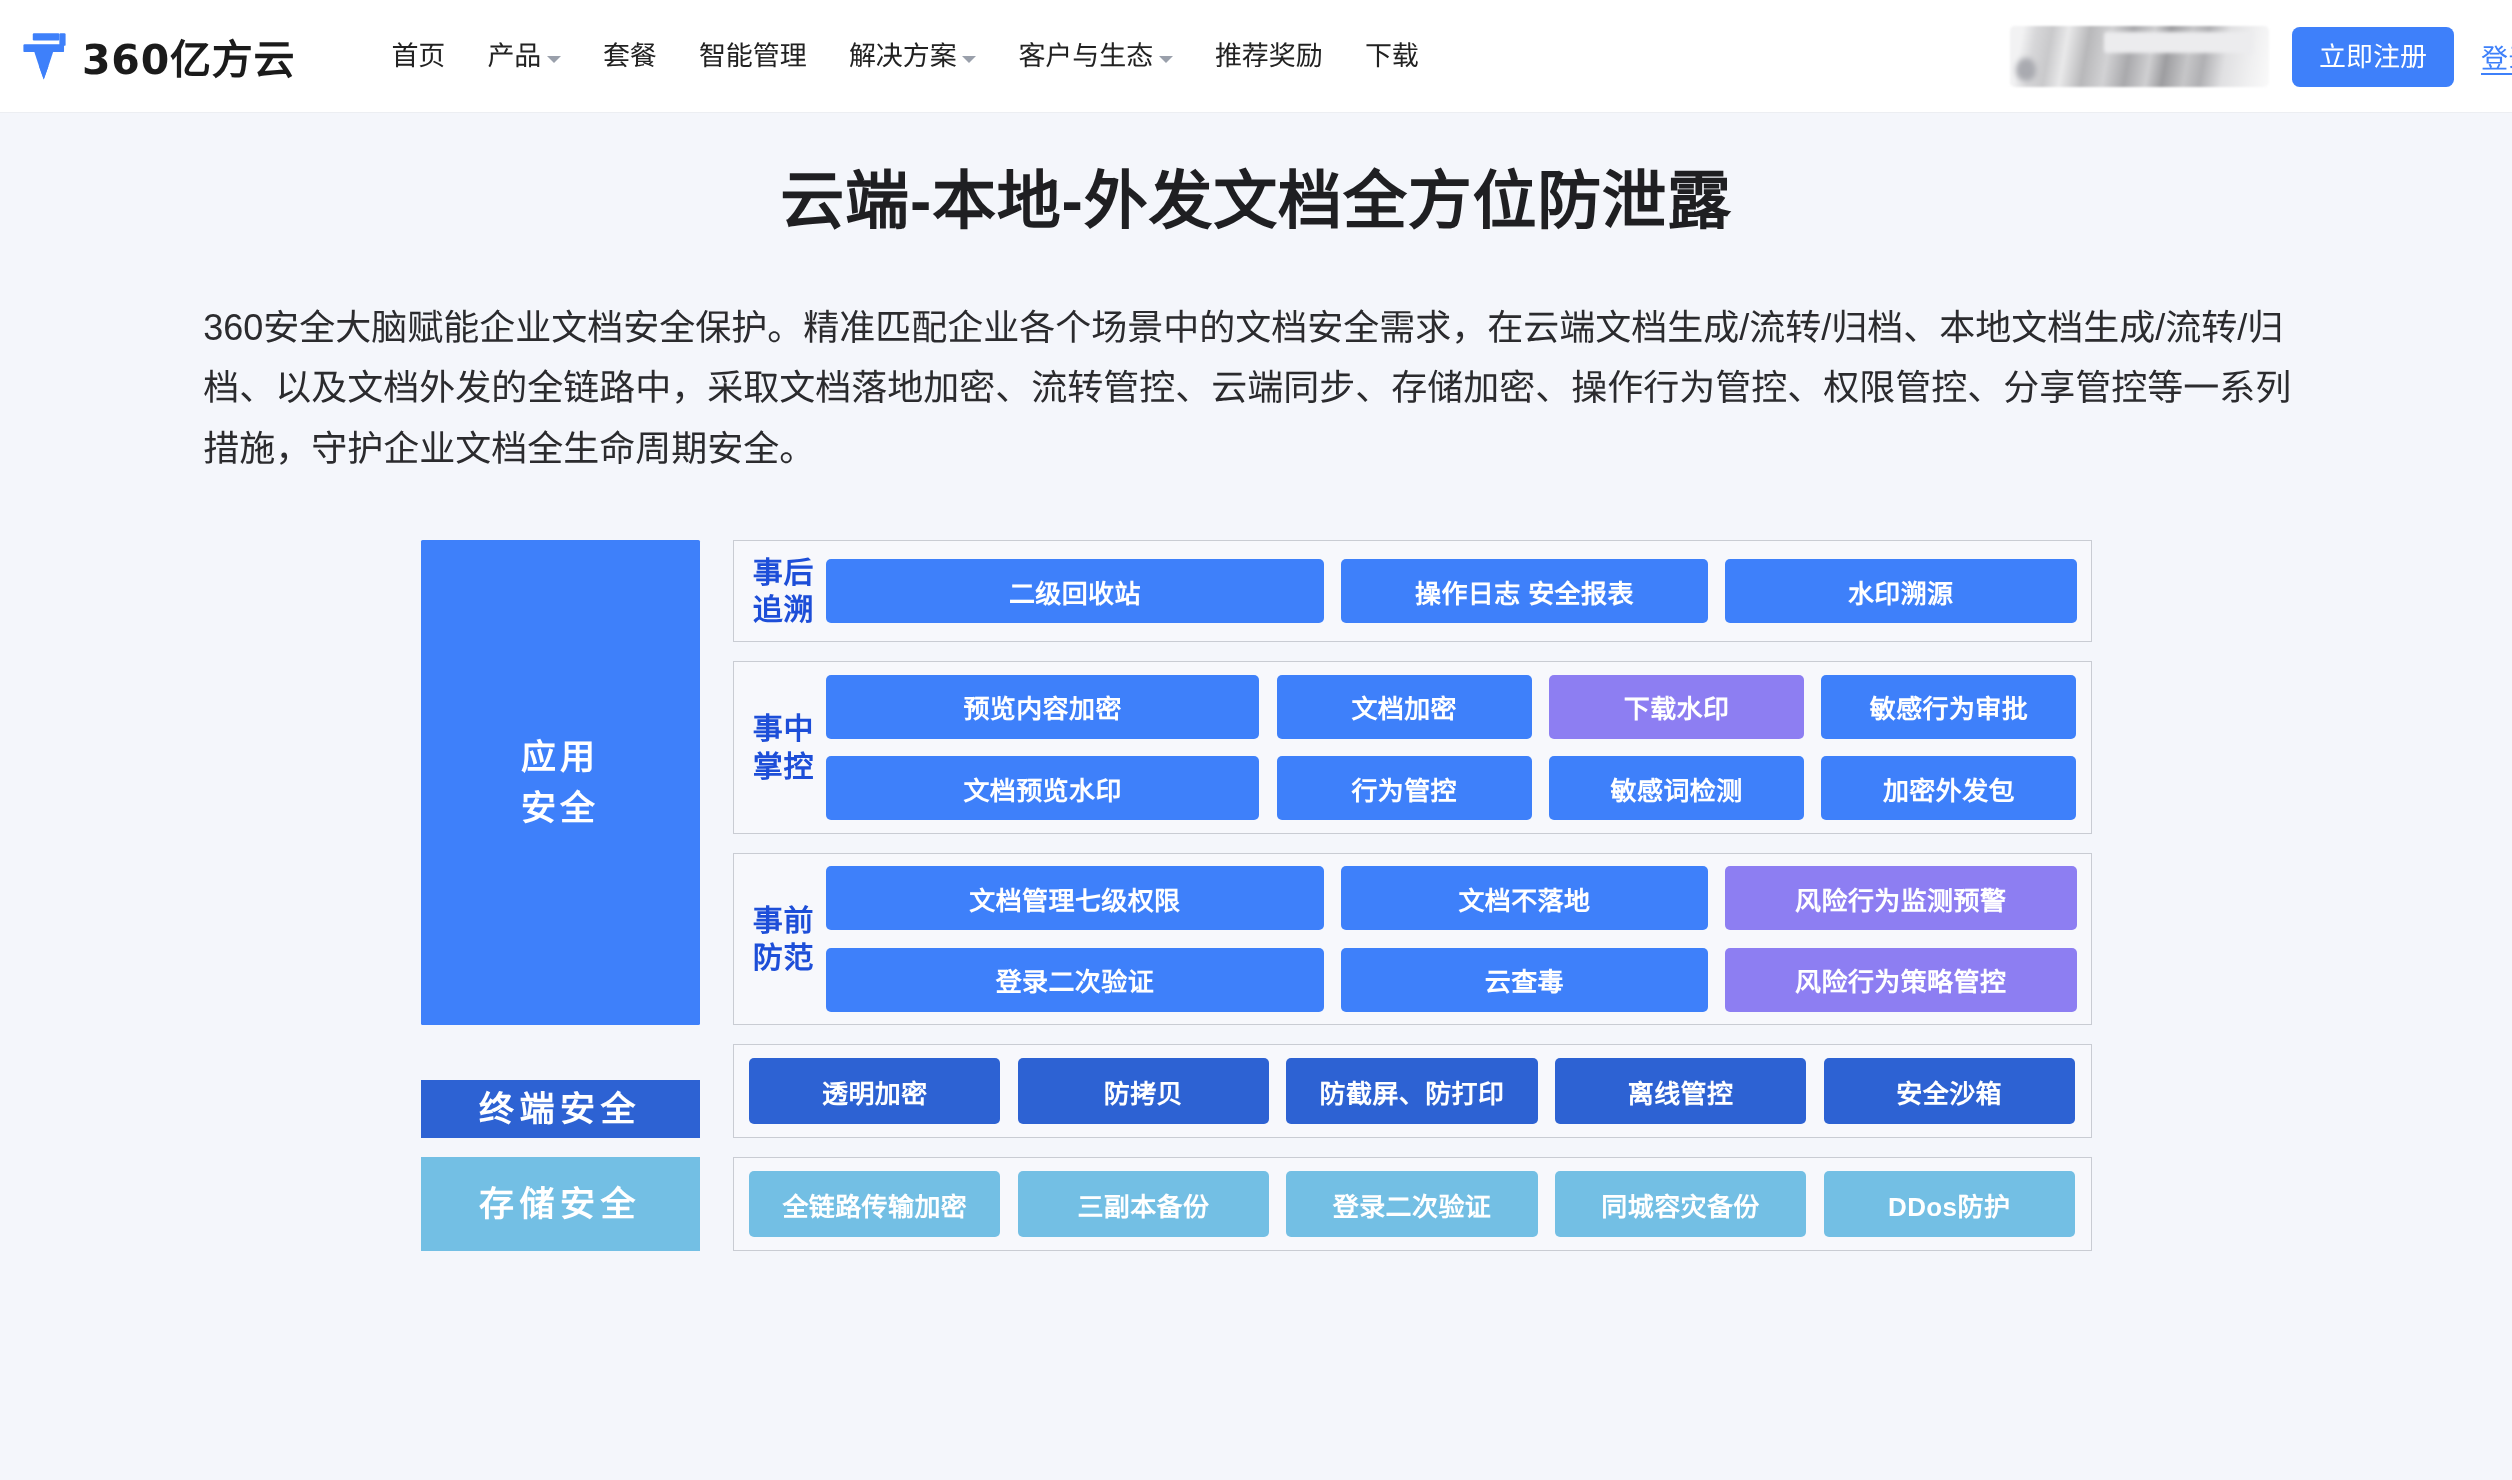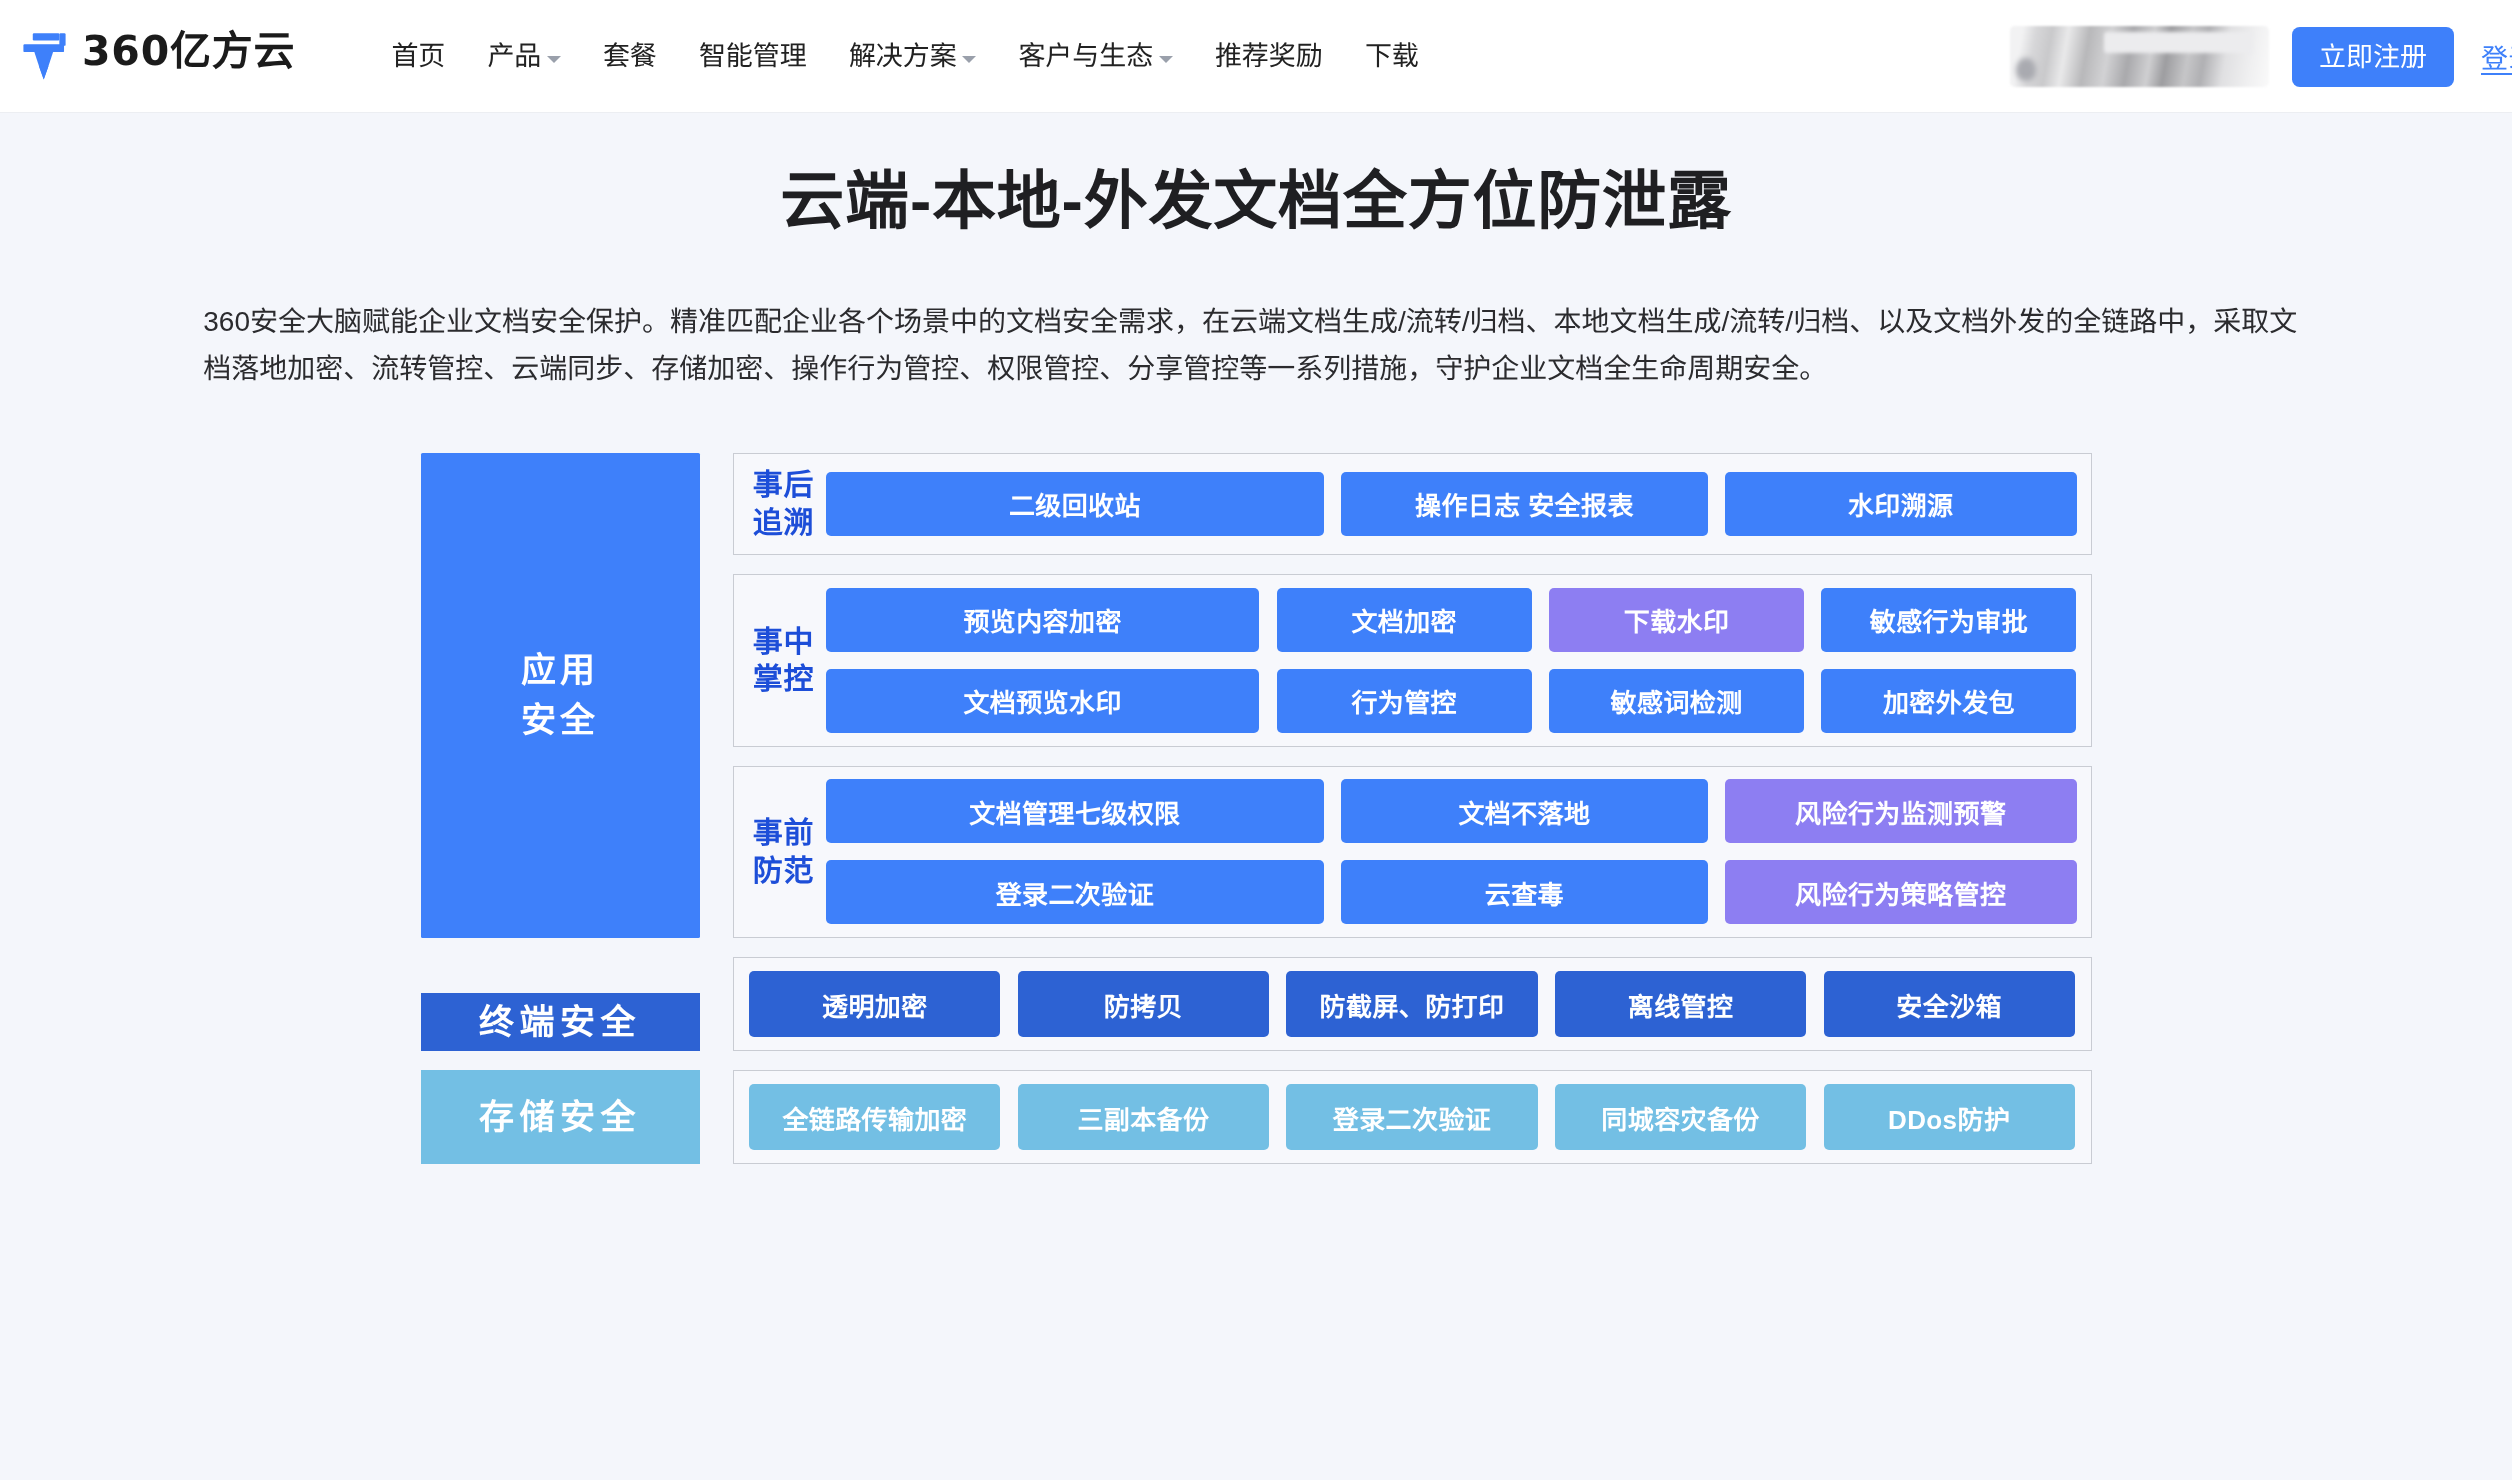--- a/index.html
+++ b/index.html
@@ -25,21 +25,21 @@
     background: #ffffff;
     display: flex;
     align-items: center;
     padding: 0 0 0 20.4px;
     border-bottom: 0.8px solid #eceef2;
     z-index: 5;
   }
 
   .brand {
     display: flex;
-    align-items: flex-start;
+    align-items: flex-end;
     gap: 12.6px;
     flex: 0 0 auto;
     margin-right: 75px;
   }
 
   .brand-mark {
     width: 49px;
     height: 50px;
     position: relative;
     flex: 0 0 auto;
@@ -165,21 +165,21 @@
     text-align: center;
     color: #1f1f22;
     letter-spacing: 0.8px;
     line-height: 1.2;
     margin-bottom: 58px;
   }
 
   .hero-desc {
     width: 2118px;
     margin: 16px auto;
-    font-size: 28px;
+    font-size: 36px;
     line-height: 1.68;
     color: #2b2b2e;
     text-align: left;
     padding-left: 6.3px;
   }
 
   
   .diagram {
     width: 1671px;
     margin: 61px auto 0 auto;

